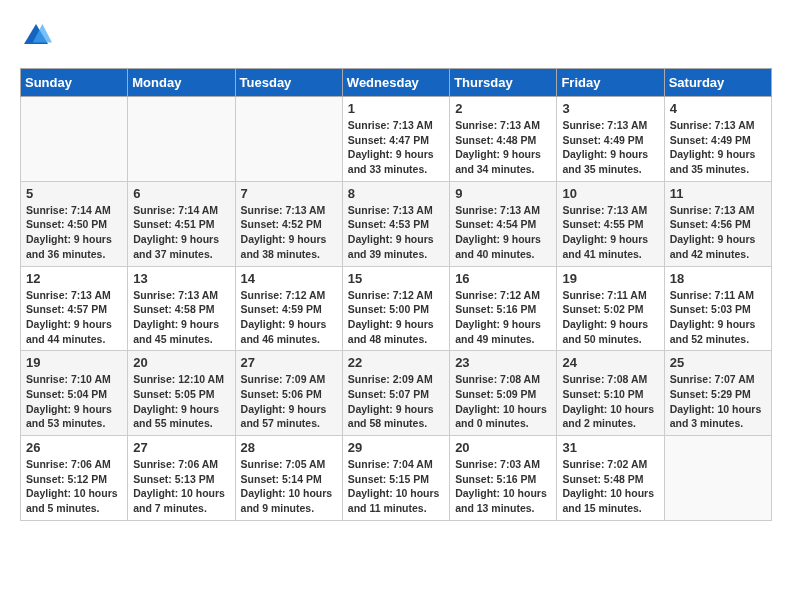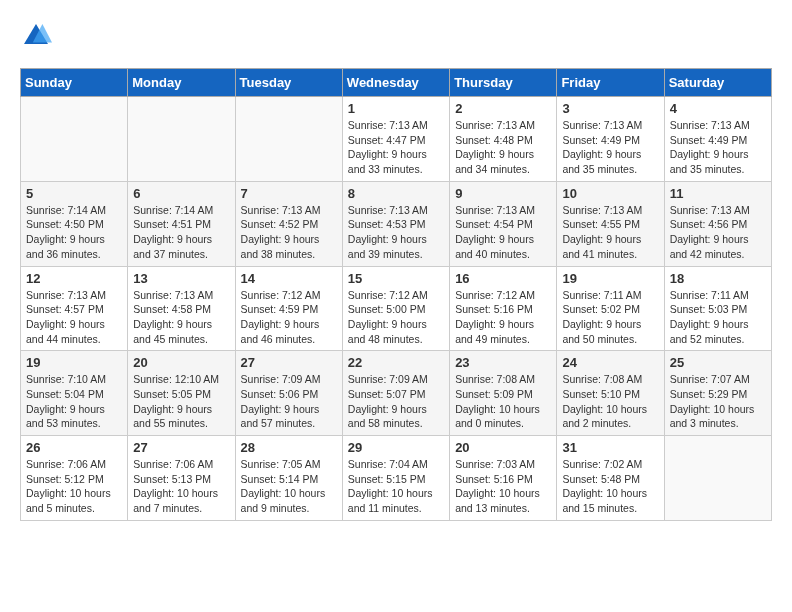--- a/index.html
+++ b/index.html
@@ -76,20 +76,21 @@
       font-size: 13px;
       font-weight: bold;
       color: #333;
       display: block;
       margin-bottom: 2px;
     }
     .day-info {
       color: #333;
       font-size: 10.5px;
       line-height: 1.4;
+      font-weight: bold;
     }
     .empty-cell {
       background: #f9f9f9;
     }
   </style>
 </head>
 <body>
 
 <div class="header">
   <div class="logo">
@@ -252,21 +253,21 @@
 Daylight: 9 hours and 55 minutes.</div>
         </td>
         <td>
           <span class="day-number">27</span>
           <div class="day-info">Sunrise: 7:09 AM
 Sunset: 5:06 PM
 Daylight: 9 hours and 57 minutes.</div>
         </td>
         <td>
           <span class="day-number">22</span>
-          <div class="day-info">Sunrise: 7:09 AM
+          <div class="day-info">Sunrise: 2:09 AM
 Sunset: 5:07 PM
 Daylight: 9 hours and 58 minutes.</div>
         </td>
         <td>
           <span class="day-number">23</span>
           <div class="day-info">Sunrise: 7:08 AM
 Sunset: 5:09 PM
 Daylight: 10 hours and 0 minutes.</div>
         </td>
         <td>

